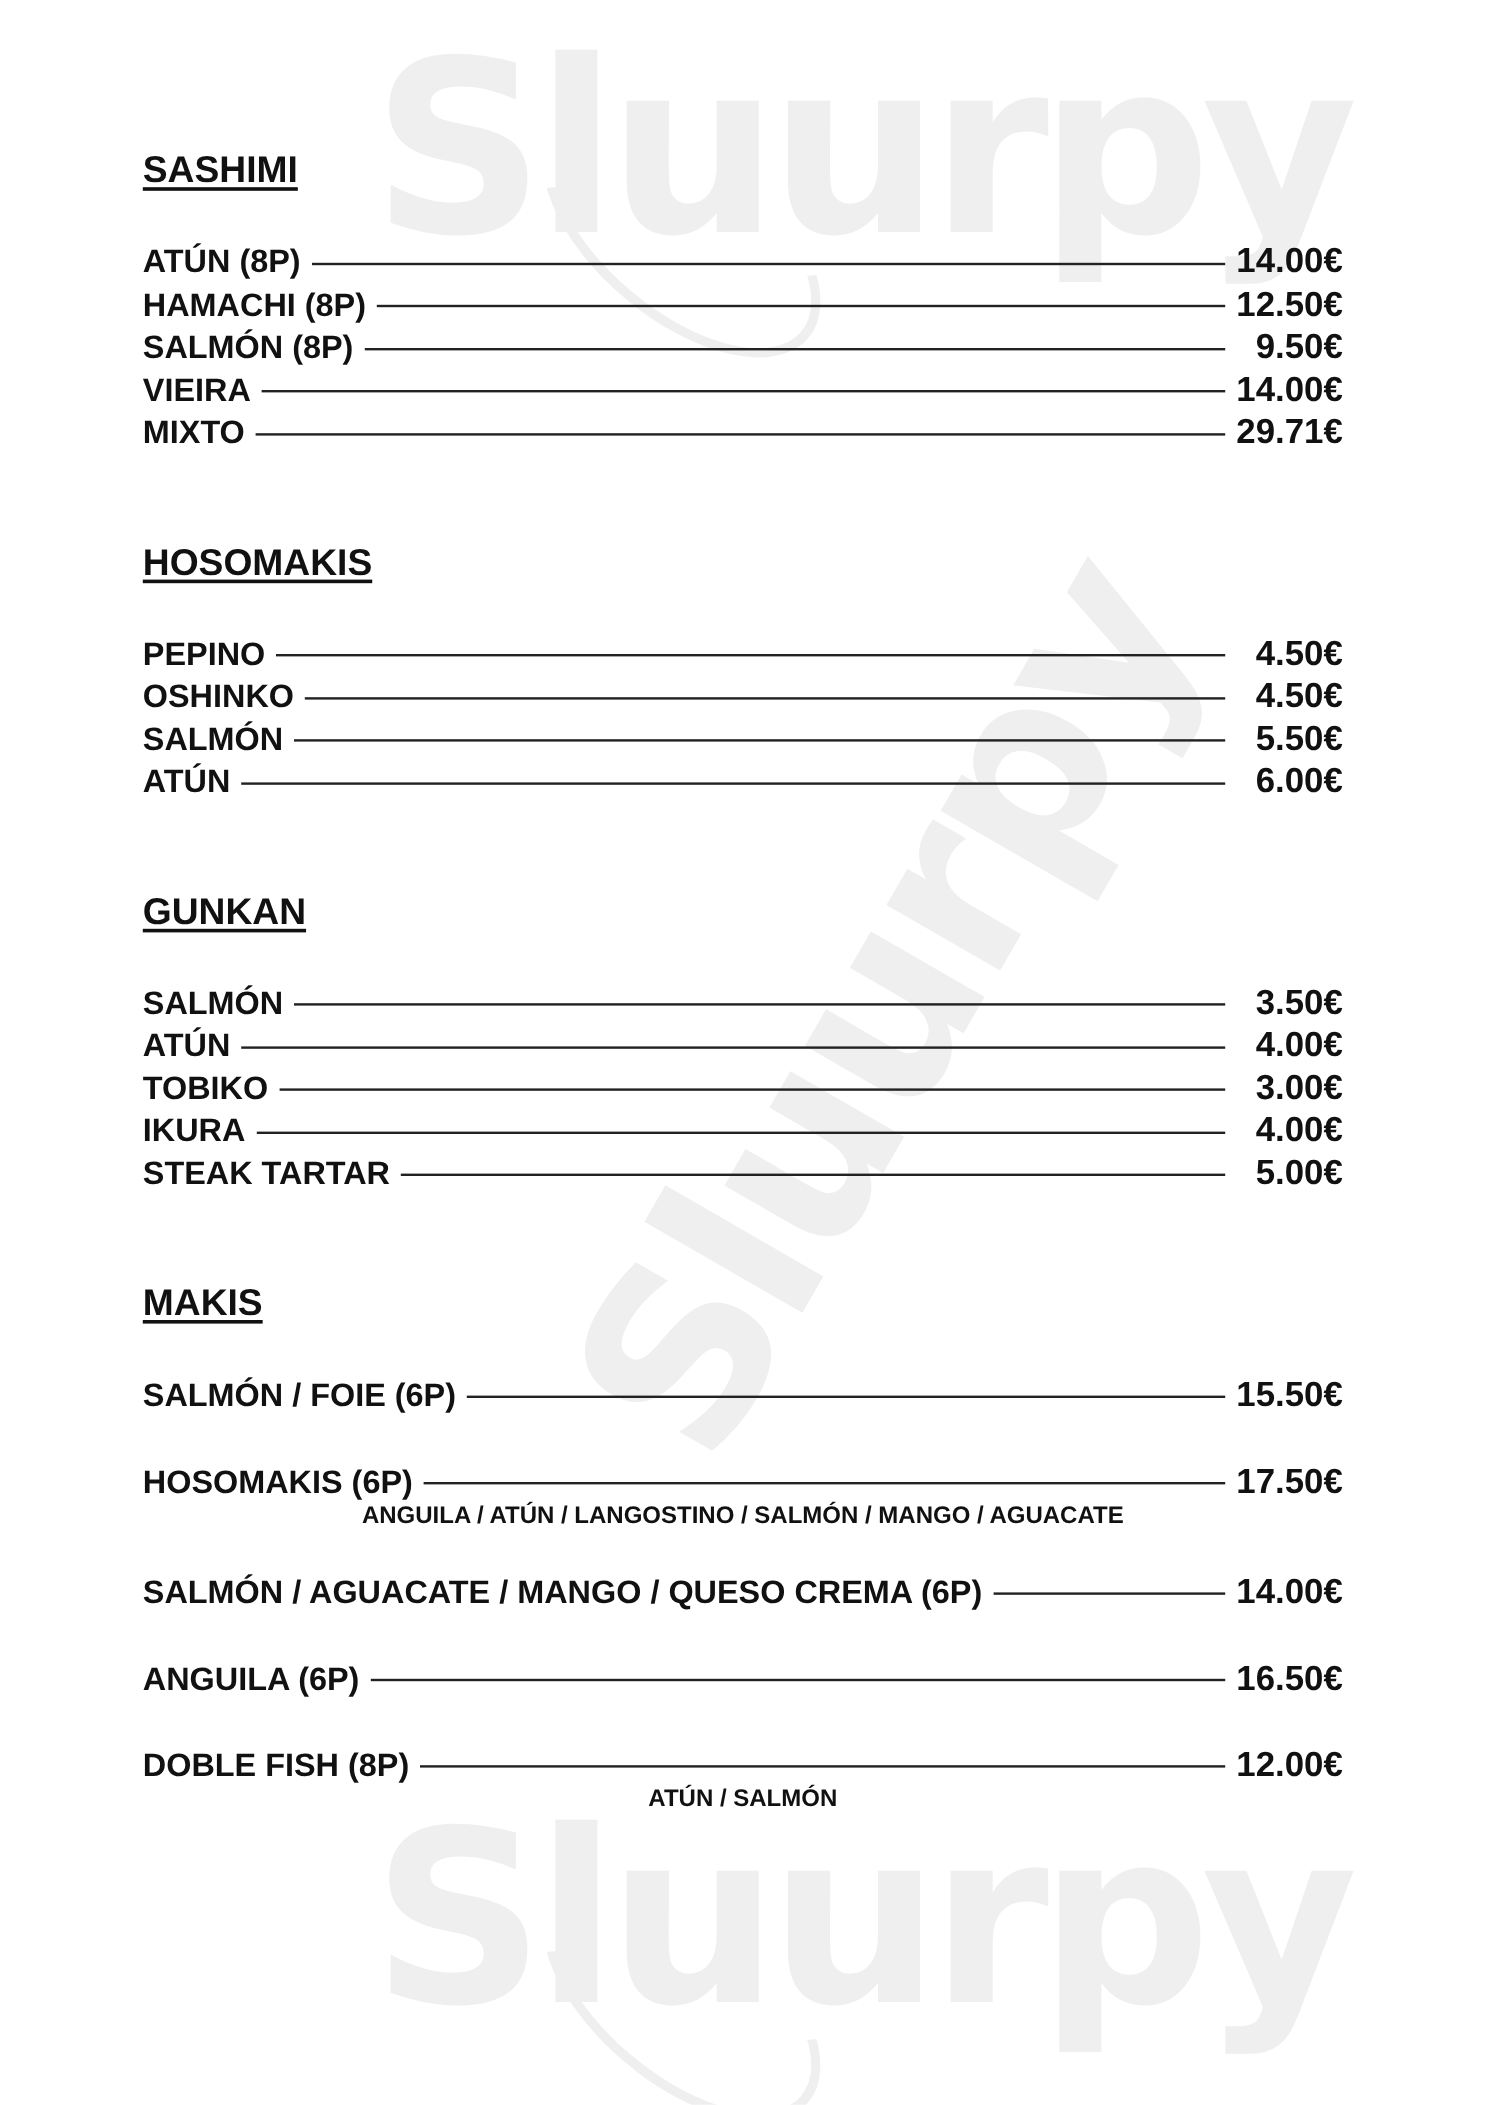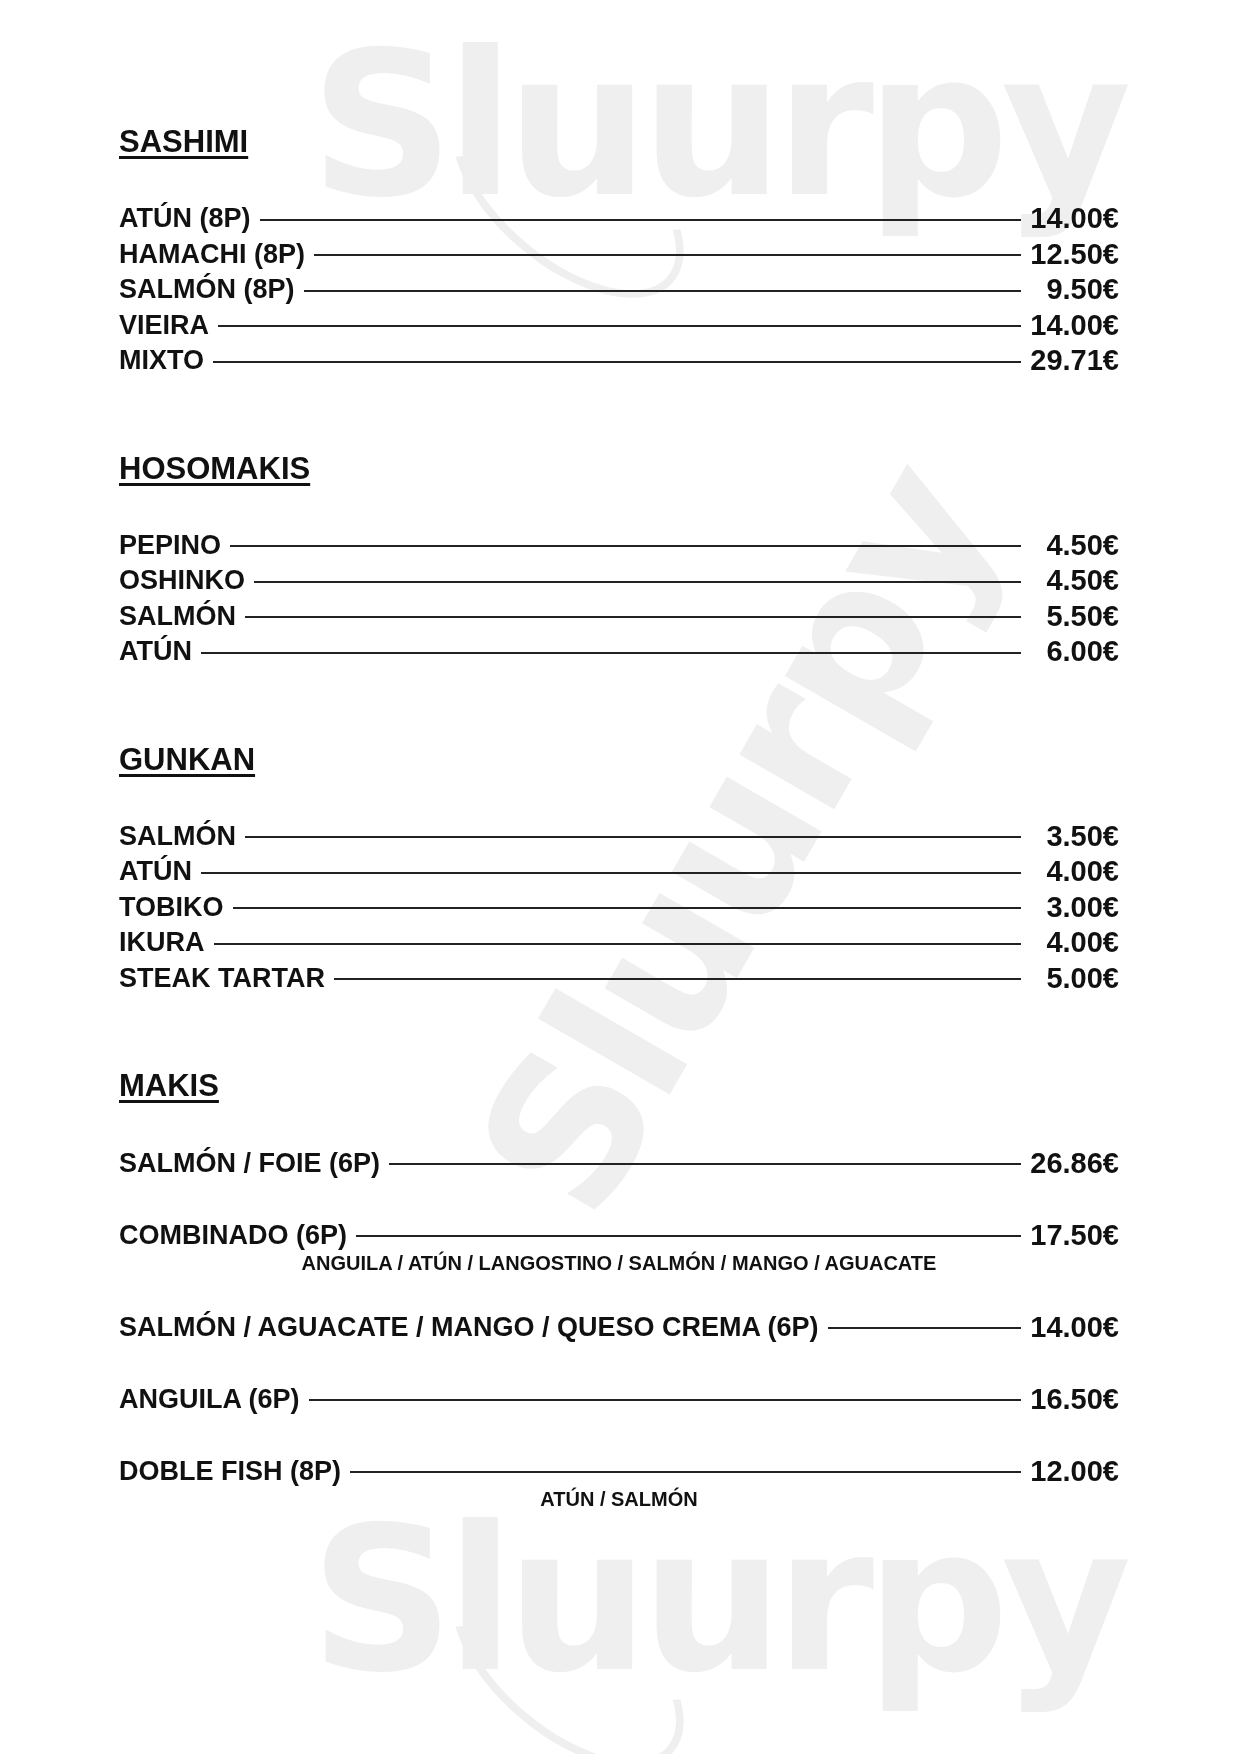--- a/index.html
+++ b/index.html
@@ -121,26 +121,26 @@
       <span class="price">5.00€</span>
     </div>
   </div>
 
   <div class="section makis">
     <h2 class="section-title">MAKIS</h2>
     <div class="item-block">
       <div class="item">
         <span class="item-name">SALMÓN / FOIE (6P)</span>
         <span class="leader"></span>
-        <span class="price">26.86€</span>
+        <span class="price">15.50€</span>
       </div>
     </div>
     <div class="item-block">
       <div class="item">
-        <span class="item-name">COMBINADO (6P)</span>
+        <span class="item-name">HOSOMAKIS (6P)</span>
         <span class="leader"></span>
         <span class="price">17.50€</span>
       </div>
       <div class="desc">ANGUILA / ATÚN / LANGOSTINO / SALMÓN / MANGO / AGUACATE</div>
     </div>
     <div class="item-block">
       <div class="item">
         <span class="item-name">SALMÓN / AGUACATE / MANGO / QUESO CREMA (6P)</span>
         <span class="leader"></span>
         <span class="price">14.00€</span>

